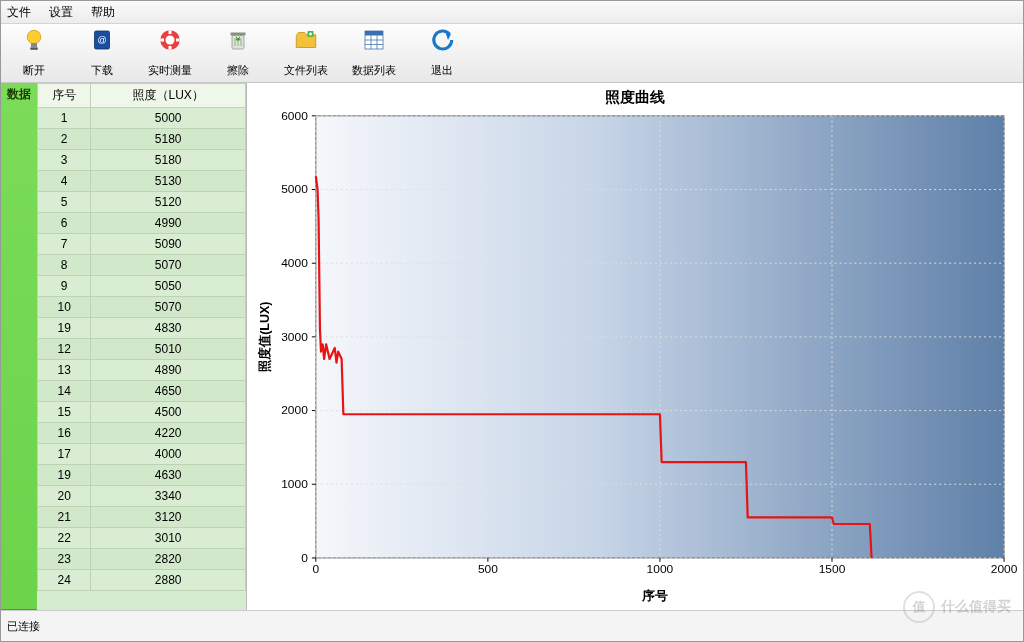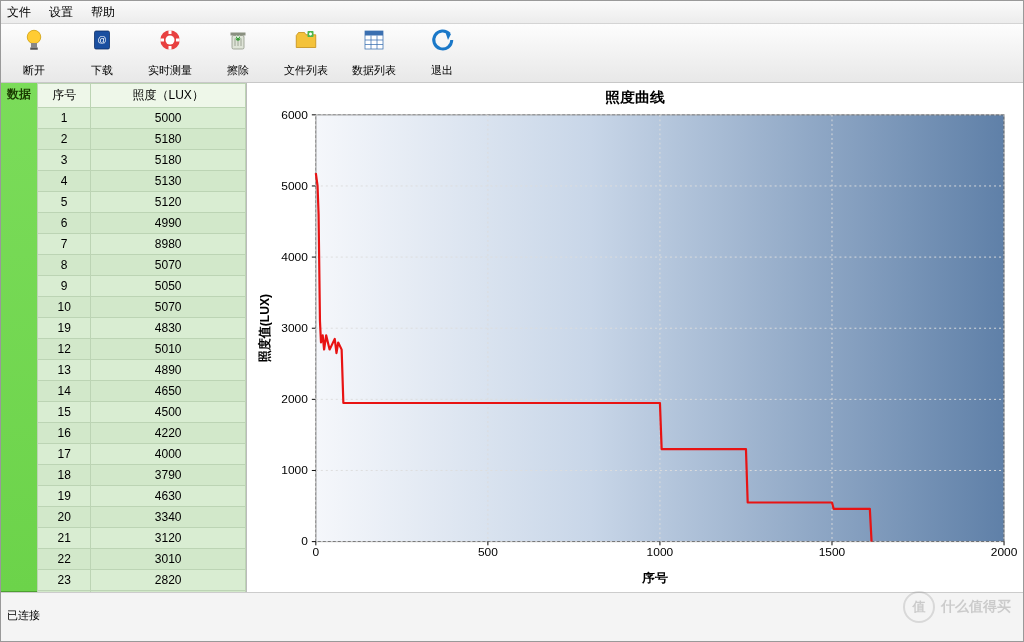--- a/index.html
+++ b/index.html
@@ -12,21 +12,21 @@
   .tbtn .lbl{font-size:11px;margin-top:11px;}
   .body{flex:1;display:flex;min-height:0;}
   .left{width:245px;display:flex;flex-direction:row;border-right:1px solid #bbb;background:#d6ecd0;}
   .panel-hdr{background:linear-gradient(#7bdc5a,#6cd34a);color:#1a3a00;font-weight:bold;padding:3px 6px;border-bottom:1px solid #4ca030;}
   .grid-wrap{flex:1;overflow-y:scroll;background:#d6ecd0;}
   .grid{width:100%;border-collapse:collapse;font-size:12px;}
   .grid th{background:#eef7e9;border:1px solid #bcd4b4;padding:3px 0;text-align:center;font-weight:normal;}
   .grid td{background:#d9edd2;border:1px solid #bcd4b4;padding:3px 0;text-align:center;}
   .grid tr:nth-child(even) td{background:#d2e8ca;}
   .right{flex:1;background:#fff;display:flex;align-items:stretch;justify-content:stretch;padding:4px;}
-  .status{height:18px;border-top:1px solid #ccc;background:#f4f4f4;font-size:11px;padding:15px 6px;display:flex;align-items:flex-start;}
+  .status{height:18px;border-top:1px solid #ccc;background:#f4f4f4;font-size:11px;padding:6px 6px;display:flex;align-items:center;}
   .watermark{position:absolute;right:12px;bottom:18px;opacity:.25;font-size:14px;font-weight:bold;color:#555;display:flex;align-items:center;gap:6px;pointer-events:none;}
   .watermark .circ{width:28px;height:28px;border:2px solid #888;border-radius:50%;display:flex;align-items:center;justify-content:center;font-size:13px;}
 </style>
 </head>
 <body>
 
 <div class="app">
 
   <div class="menubar">
     <span>文件</span>
@@ -125,21 +125,21 @@
               <tr>
                 <td>5</td>
                 <td>5120</td>
               </tr>
               <tr>
                 <td>6</td>
                 <td>4990</td>
               </tr>
               <tr>
                 <td>7</td>
-                <td>8980</td>
+                <td>5090</td>
               </tr>
               <tr>
                 <td>8</td>
                 <td>5070</td>
               </tr>
               <tr>
                 <td>9</td>
                 <td>5050</td>
               </tr>
               <tr>
@@ -166,24 +166,20 @@
                 <td>15</td>
                 <td>4500</td>
               </tr>
               <tr>
                 <td>16</td>
                 <td>4220</td>
               </tr>
               <tr>
                 <td>17</td>
                 <td>4000</td>
-              </tr>
-              <tr>
-                <td>18</td>
-                <td>3790</td>
               </tr>
               <tr>
                 <td>19</td>
                 <td>4630</td>
               </tr>
               <tr>
                 <td>20</td>
                 <td>3340</td>
               </tr>
               <tr>

